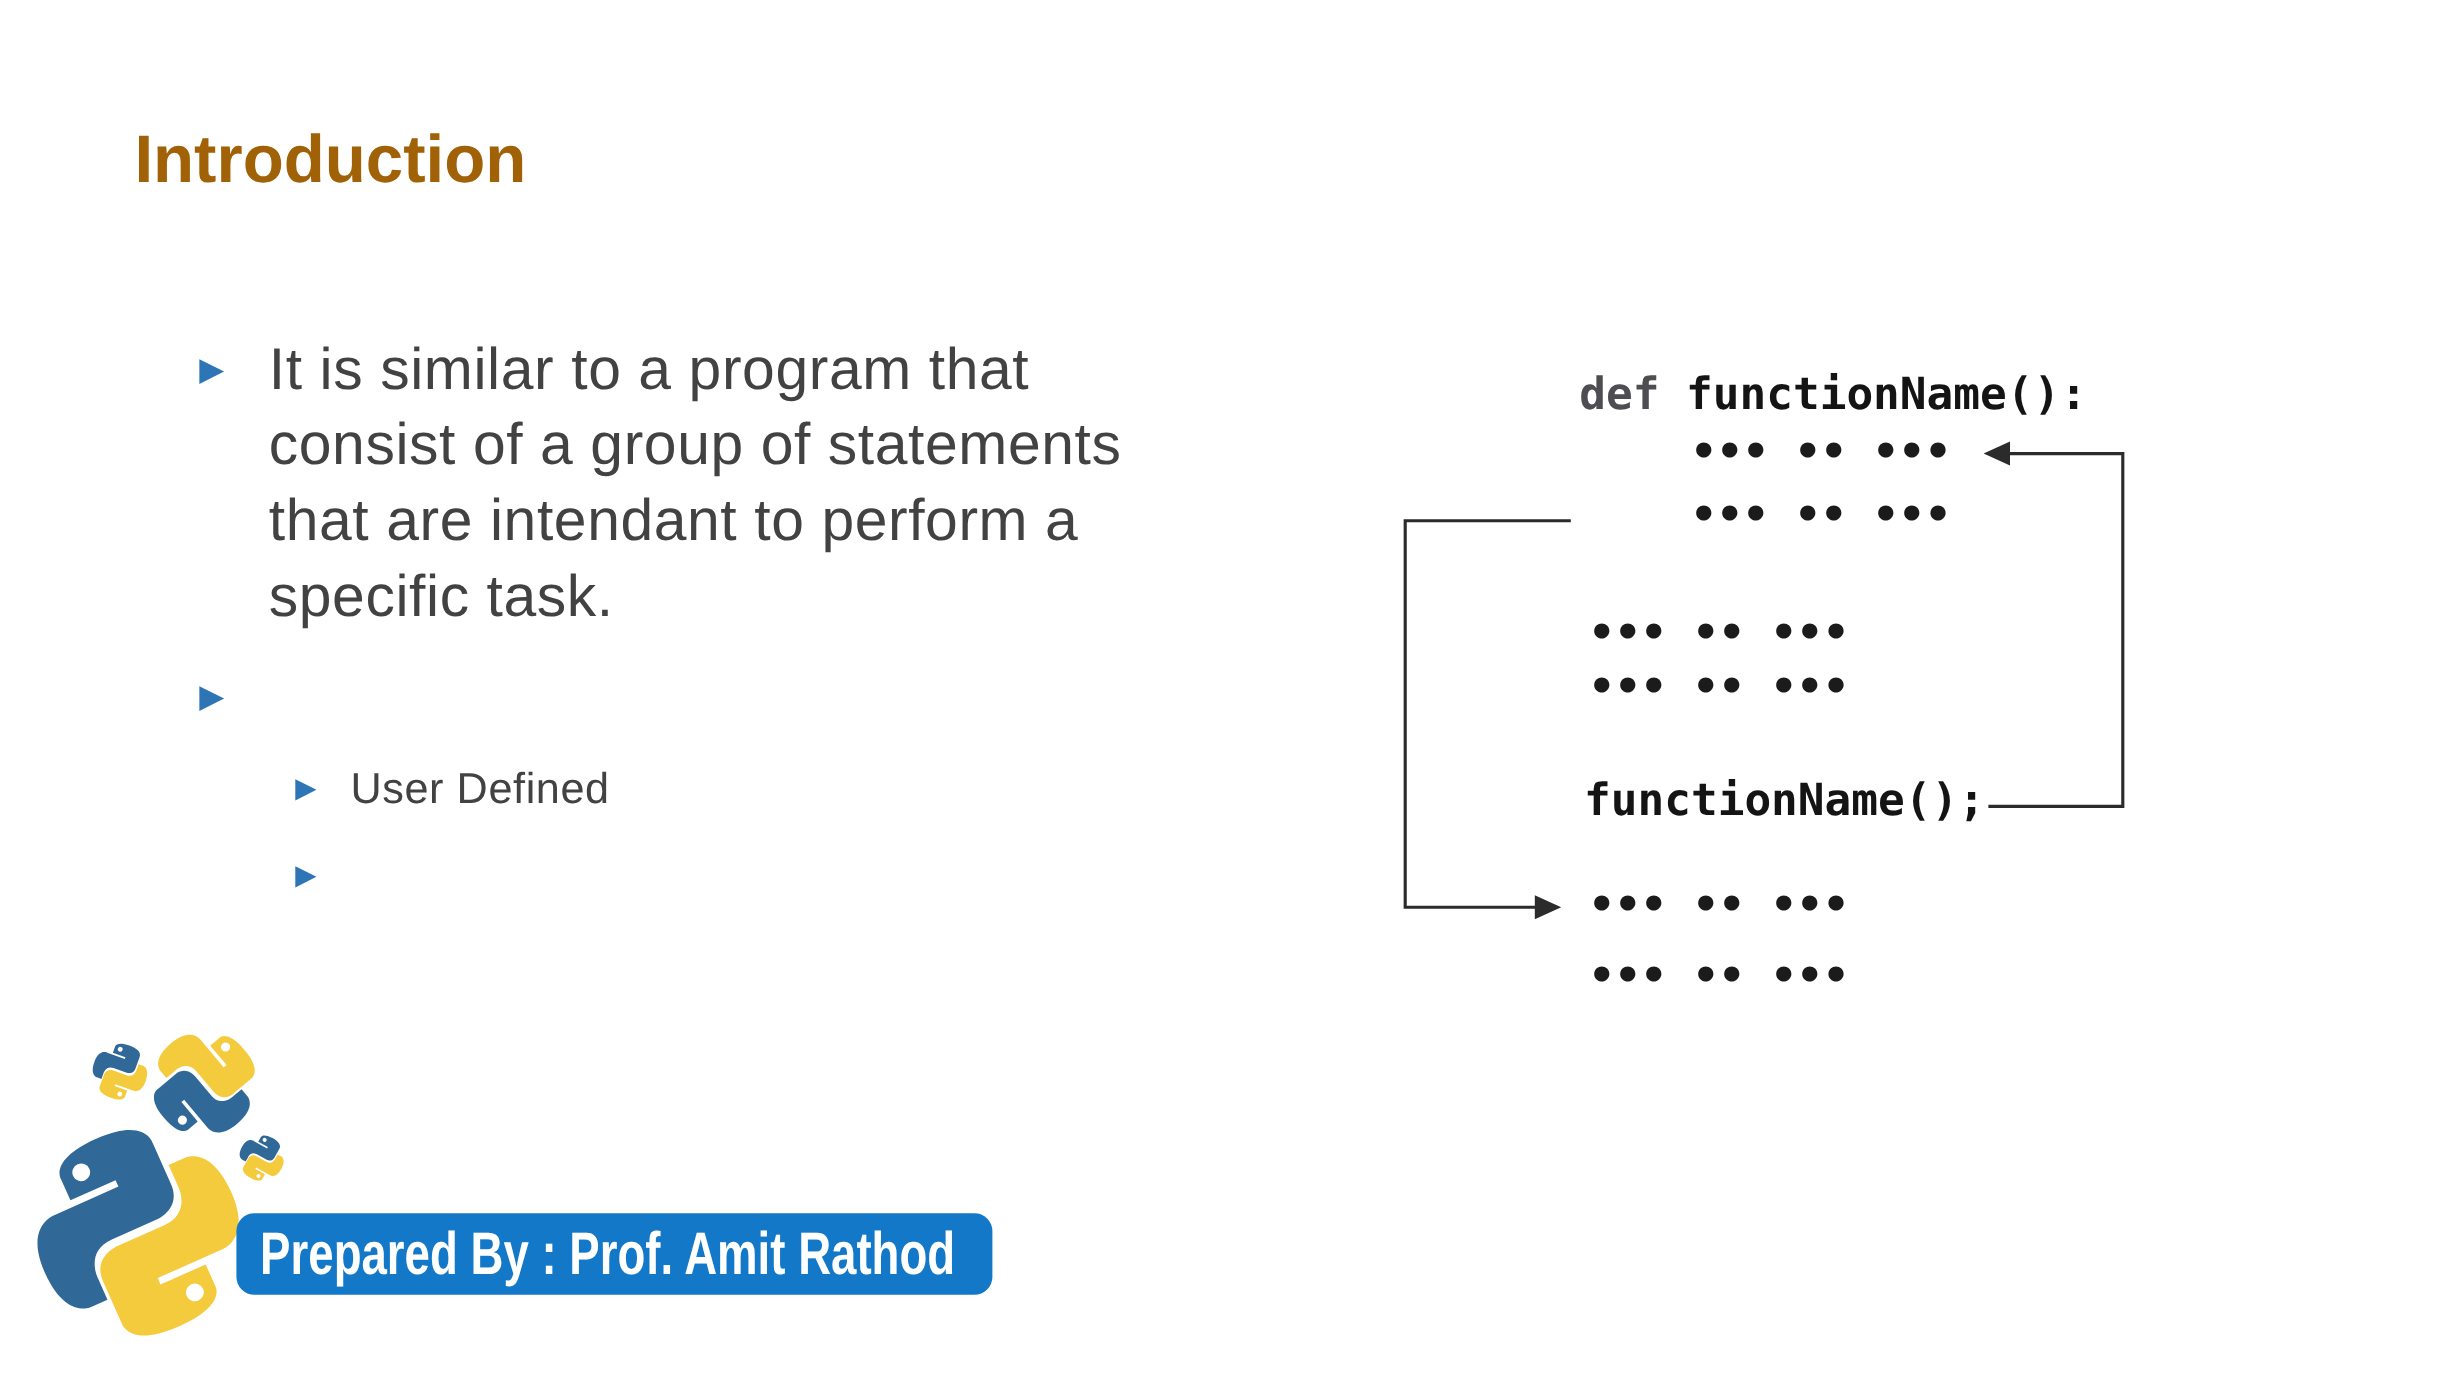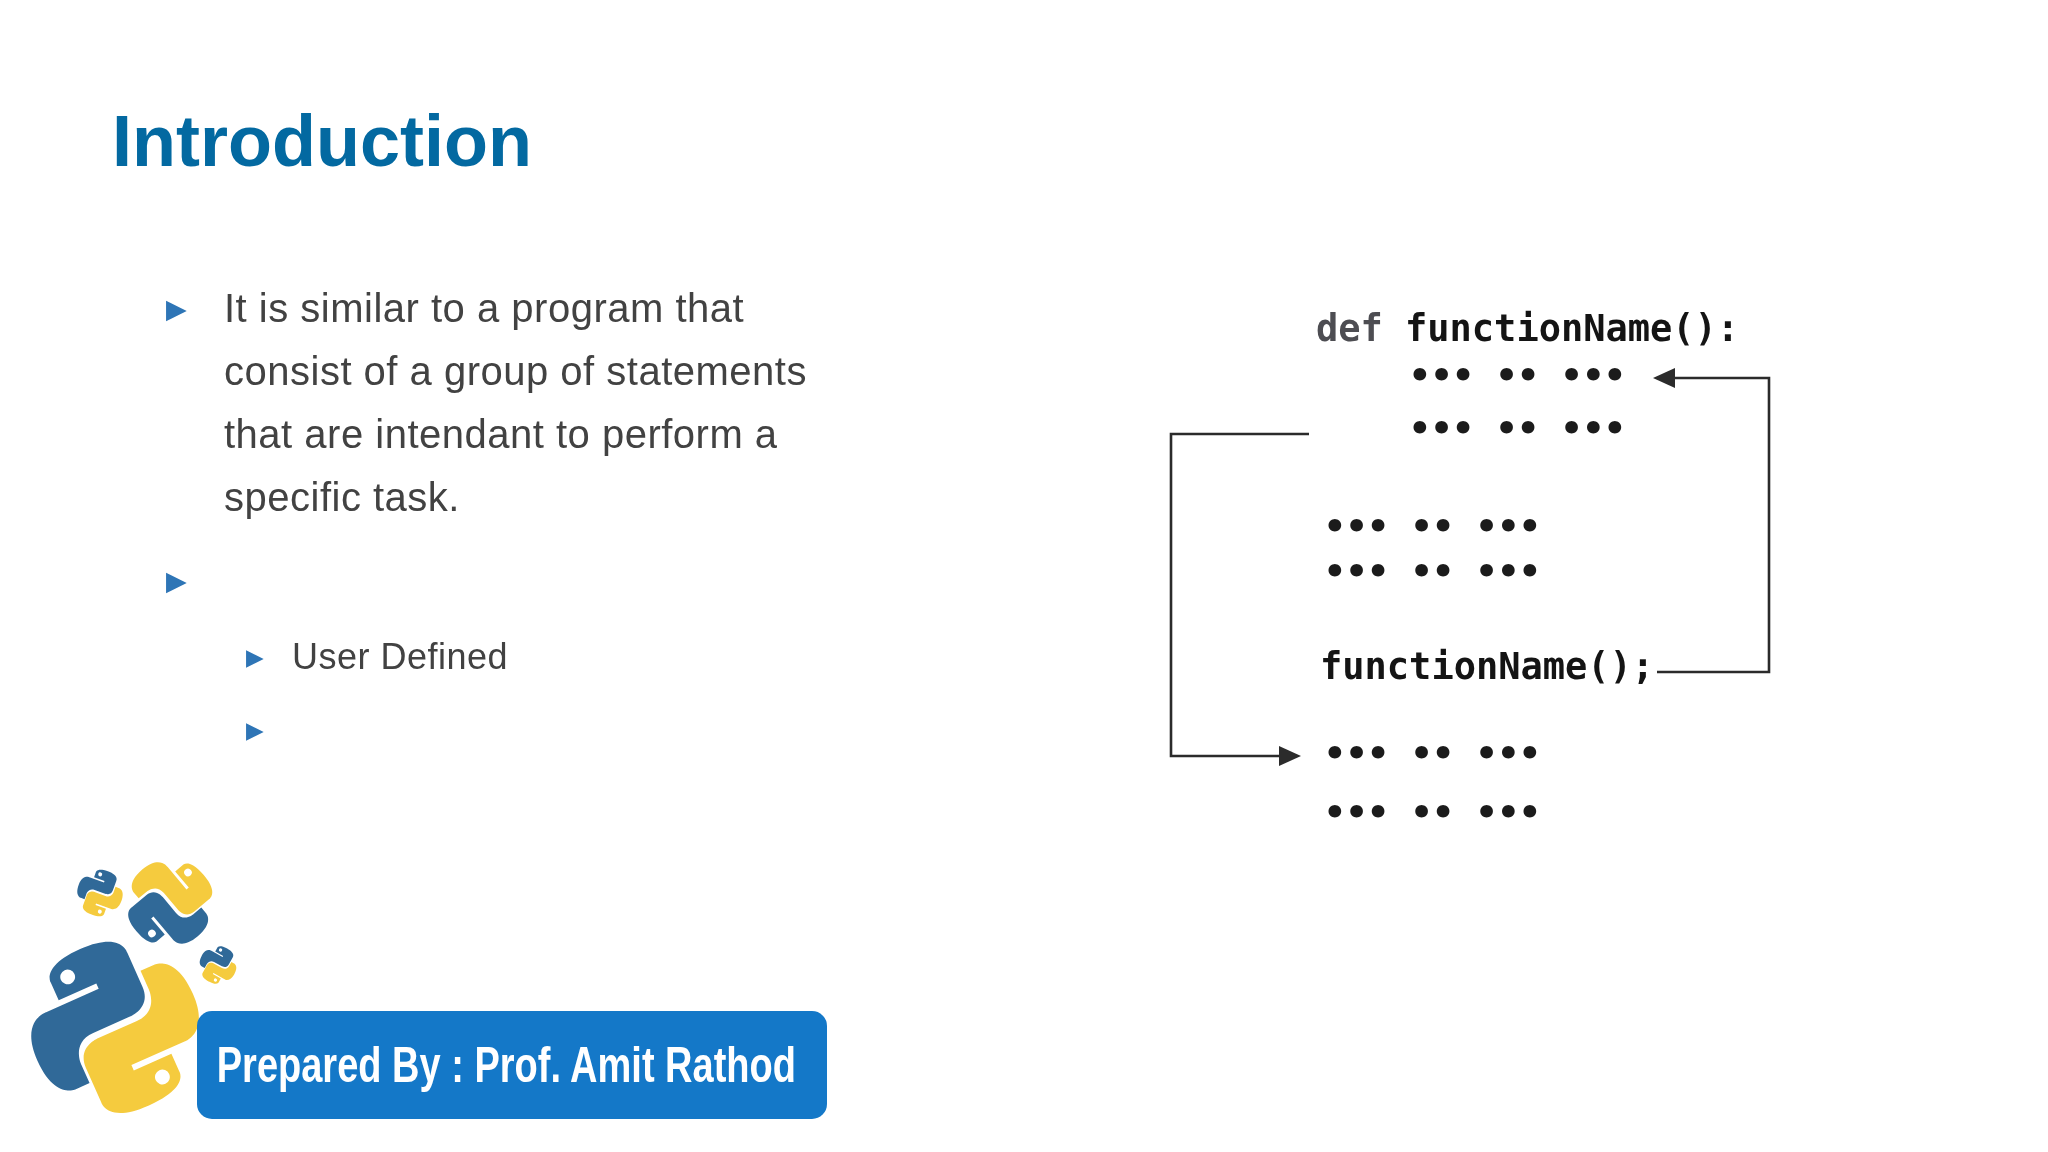--- a/index.html
+++ b/index.html
@@ -6,53 +6,53 @@
   .slide{
     position:relative;
     width:2048px;height:1152px;
     background:#ffffff;
     overflow:hidden;
     font-family:"Liberation Sans",sans-serif;
   }
   .title{
     position:absolute;left:112px;top:100px;margin:0;
     font-family:"Liberation Sans","DejaVu Sans",sans-serif;
-    font-size:72px;font-weight:bold;color:#0369a1;
+    font-size:56px;font-weight:bold;color:#a16207;
     letter-spacing:0px;white-space:nowrap;
   }
   .bullet{position:absolute;display:flex;align-items:flex-start;}
   .tri{
     color:#2E75B6;flex:0 0 auto;text-align:left;
     font-family:"DejaVu Sans",sans-serif;
     position:relative;
   }
   .tri.t-main{width:58px;font-size:27px;line-height:63px;}
   .tri.t-sub{width:46px;font-size:23px;line-height:60px;}
   .btext{
     color:#424242;white-space:pre-line;letter-spacing:0.5px;
   }
-  .btext.main{font-size:40px;line-height:63px;}
+  .btext.main{font-size:49px;line-height:63px;}
   .btext.sub{font-size:36px;line-height:60px;}
   .b1{left:166px;top:277px;width:980px;}
   .b2{left:166px;top:549px;width:980px;}
   .s1{left:246px;top:627px;width:980px;}
   .s2{left:246px;top:700px;width:980px;}
   .diagram{position:absolute;left:1100px;top:280px;width:760px;height:580px;}
   .code-line{
     font-family:"DejaVu Sans Mono","Liberation Mono",monospace;
     font-weight:bold;font-size:37px;fill:#141414;
   }
   .code-kw{fill:#4d4d52;}
   .dots{
     font-family:"DejaVu Sans Mono","Liberation Mono",monospace;
     font-weight:bold;font-size:36px;fill:#1b1b1b;
   }
   .logos{position:absolute;left:0px;top:815px;width:400px;height:337px;z-index:1;}
   .badge{
-    position:absolute;left:197px;top:1011px;width:630px;height:108px;
+    position:absolute;left:197px;top:1011px;width:630px;height:68px;
     background:#1478C8;border-radius:15px;z-index:2;
     display:flex;align-items:center;
   }
   .badge-text{
     color:#ffffff;font-weight:bold;font-size:50px;
     padding-left:26px;white-space:nowrap;
     transform:scaleX(0.76);transform-origin:left center;
     letter-spacing:0px;
   }
 </style>

